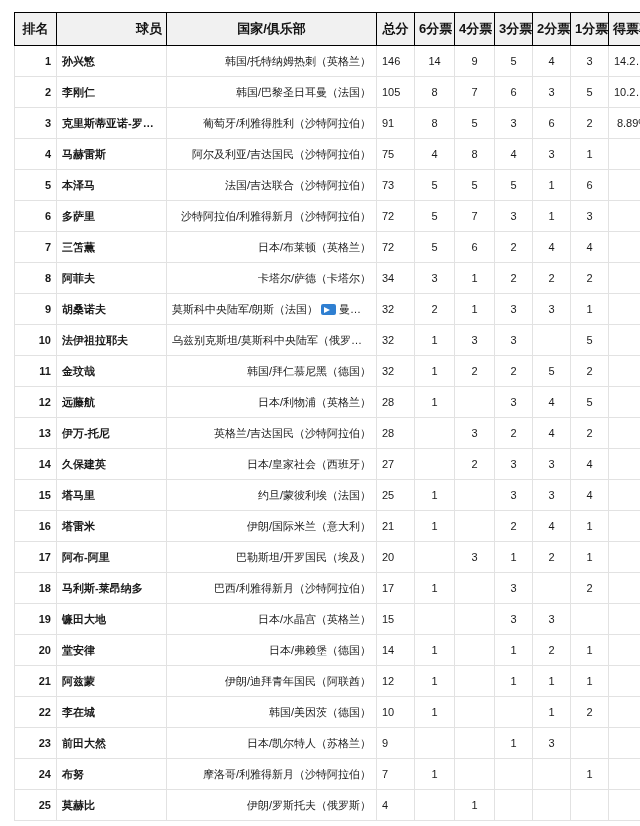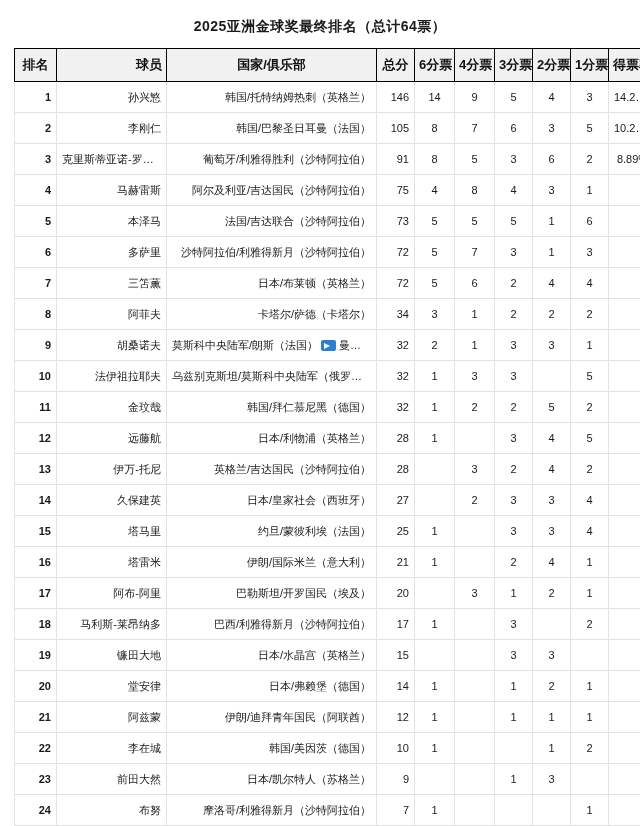--- a/index.html
+++ b/index.html
@@ -63,35 +63,35 @@
   col.c-p2     { width: 38px; }
   col.c-p1     { width: 38px; }
   col.c-pct    { width: 48px; }
 
   td.rank {
     text-align: right;
     padding-right: 8px;
     font-weight: 700;
   }
   td.player {
-    text-align: right;
-    font-weight: 400;
+    text-align: left;
+    font-weight: 700;
     padding-left: 8px;
   }
   td.club {
     text-align: right;
     padding-left: 8px;
     font-weight: 400;
     color: #222;
   }
   td.num {
     text-align: center;
     font-weight: 400;
   }
-  td.total { text-align: right; font-weight: 400; }
+  td.total { text-align: left; font-weight: 400; }
   td.pct   { text-align: center; font-weight: 400; }
 
   th.rank-h { text-align: center; }
   th.player-h { text-align: right; }
   th.club-h { text-align: center; }
 
   .arrow-icon {
     display: inline-block;
     vertical-align: middle;
     width: 15px;
@@ -112,21 +112,20 @@
     border-bottom: 3px solid transparent;
     border-left: 6px solid #ffffff;
   }
   tr.row:nth-child(odd) td { background: #ffffff; }
   tr.row:nth-child(even) td { background: #ffffff; }
 </style>
 </head>
 <body>
 
 <div class="page">
-  <div class="title">2025亚洲金球奖最终排名（总计64票）</div>
 
   <table class="rank">
     <colgroup>
       <col class="c-rank">
         <col class="c-player">
         <col class="c-club">
         <col class="c-total">
       <col class="c-p6">
         <col class="c-p4">
         <col class="c-p3">

